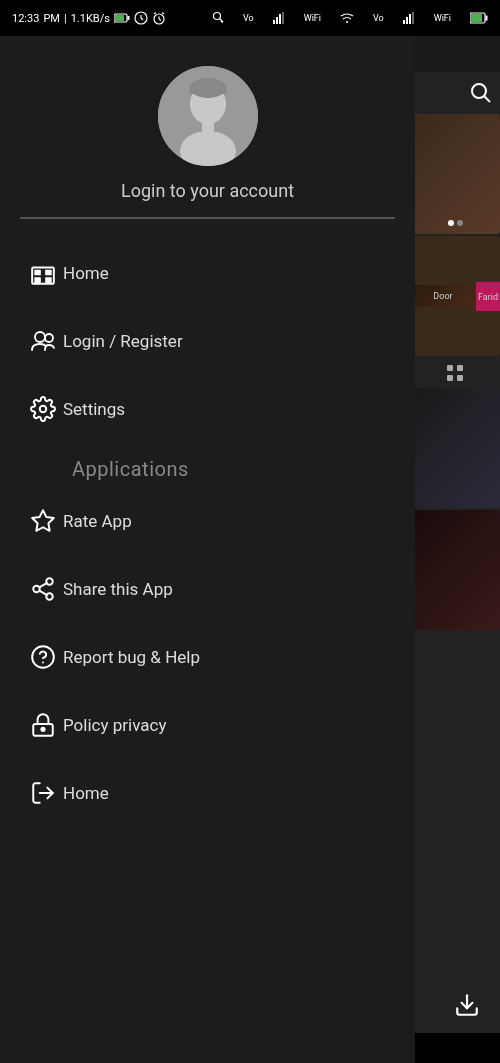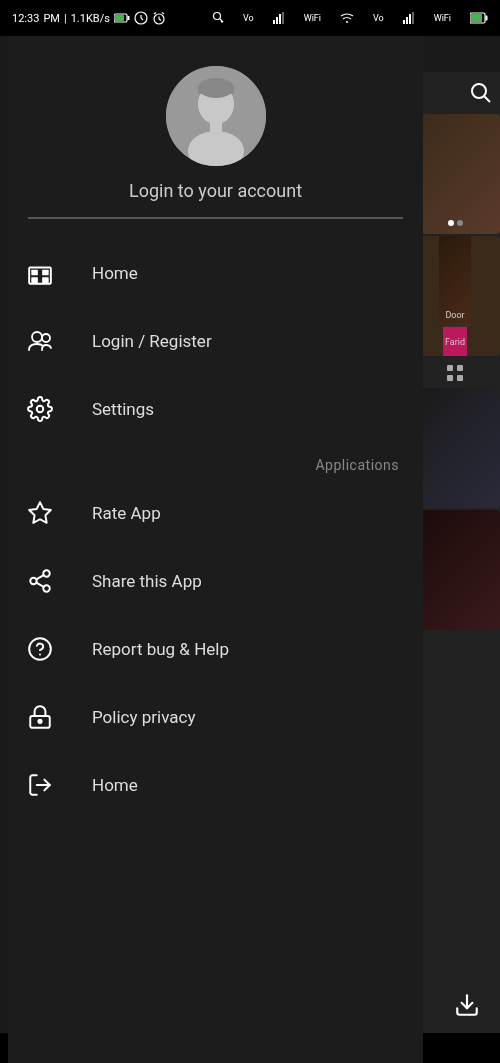--- a/index.html
+++ b/index.html
@@ -82,26 +82,25 @@
 
     .bg-thumb-1 { height: 120px; background: #2a2a2a; }
     .bg-thumb-2 { height: 120px; background: #3a2a1a; }
     .bg-thumb-3 { height: 120px; background: #1a1a2a; }
     .bg-thumb-4 { height: 120px; background: #2a1a1a; }
 
     
     .drawer {
       position: absolute;
       top: 36px;
-      left: 8px;
+      left: 0;
       width: 415px;
       bottom: 0;
       background: #1c1c1c;
       z-index: 10;
-      text-align: right;
     }
 
     
     .drawer-header {
       display: flex;
       flex-direction: column;
       align-items: center;
       padding: 30px 20px 20px;
       background: #1c1c1c;
     }
@@ -136,23 +135,23 @@
     }
 
     
     .menu-section {
       padding: 0;
     }
 
     .menu-item {
       display: flex;
       align-items: center;
-      padding: 18px 16px;
+      padding: 18px 27px;
       cursor: pointer;
-      gap: 36px;
+      gap: 4px;
     }
 
     .menu-icon {
       width: 32px;
       height: 32px;
       display: flex;
       align-items: center;
       justify-content: center;
       flex-shrink: 0;
     }
@@ -168,23 +167,24 @@
     }
 
     .menu-label {
       font-size: 17px;
       color: #ddd;
     }
 
     
     .section-label {
       padding: 14px 24px 6px;
-      font-size: 14px;
+      font-size: 20px;
       color: #888;
       letter-spacing: 0.5px;
+      margin-left: 48px;
     }
 
     
     .bottom-bar {
       position: absolute;
       bottom: 0;
       left: 0;
       right: 0;
       height: 30px;
       background: #000;
@@ -311,21 +311,21 @@
     </div>
     <div class="bg-thumb bg-thumb-1">
 
       <div style="width:100%;height:100%;background:linear-gradient(135deg,#3a2a1a,#5a3a2a);display:flex;flex-direction:column;justify-content:flex-end;padding:4px;">
         <div style="display:flex;gap:3px;justify-content:center;margin-bottom:4px;">
           <div class="dot active"></div>
           <div class="dot"></div>
         </div>
       </div>
     </div>
-    <div class="bg-thumb bg-thumb-2" style="display:flex;flex-direction:column;">
+    <div class="bg-thumb bg-thumb-2" style="display:flex;flex-direction:row;">
       <div style="flex:1;background:linear-gradient(135deg,#2a1a0a,#4a2a1a);display:flex;align-items:flex-end;padding:4px;">
         <span class="thumb-label" style="display:block;width:100%;text-align:center;">Door</span>
       </div>
       <div style="height:30px;background:#be185d;display:flex;align-items:center;justify-content:flex-start;border-top:1px solid #333;">
         <span class="thumb-label">Farid</span>
       </div>
     </div>
 
     <div class="grid-icon-area">
       <svg width="20" height="20" viewBox="0 0 20 20">

